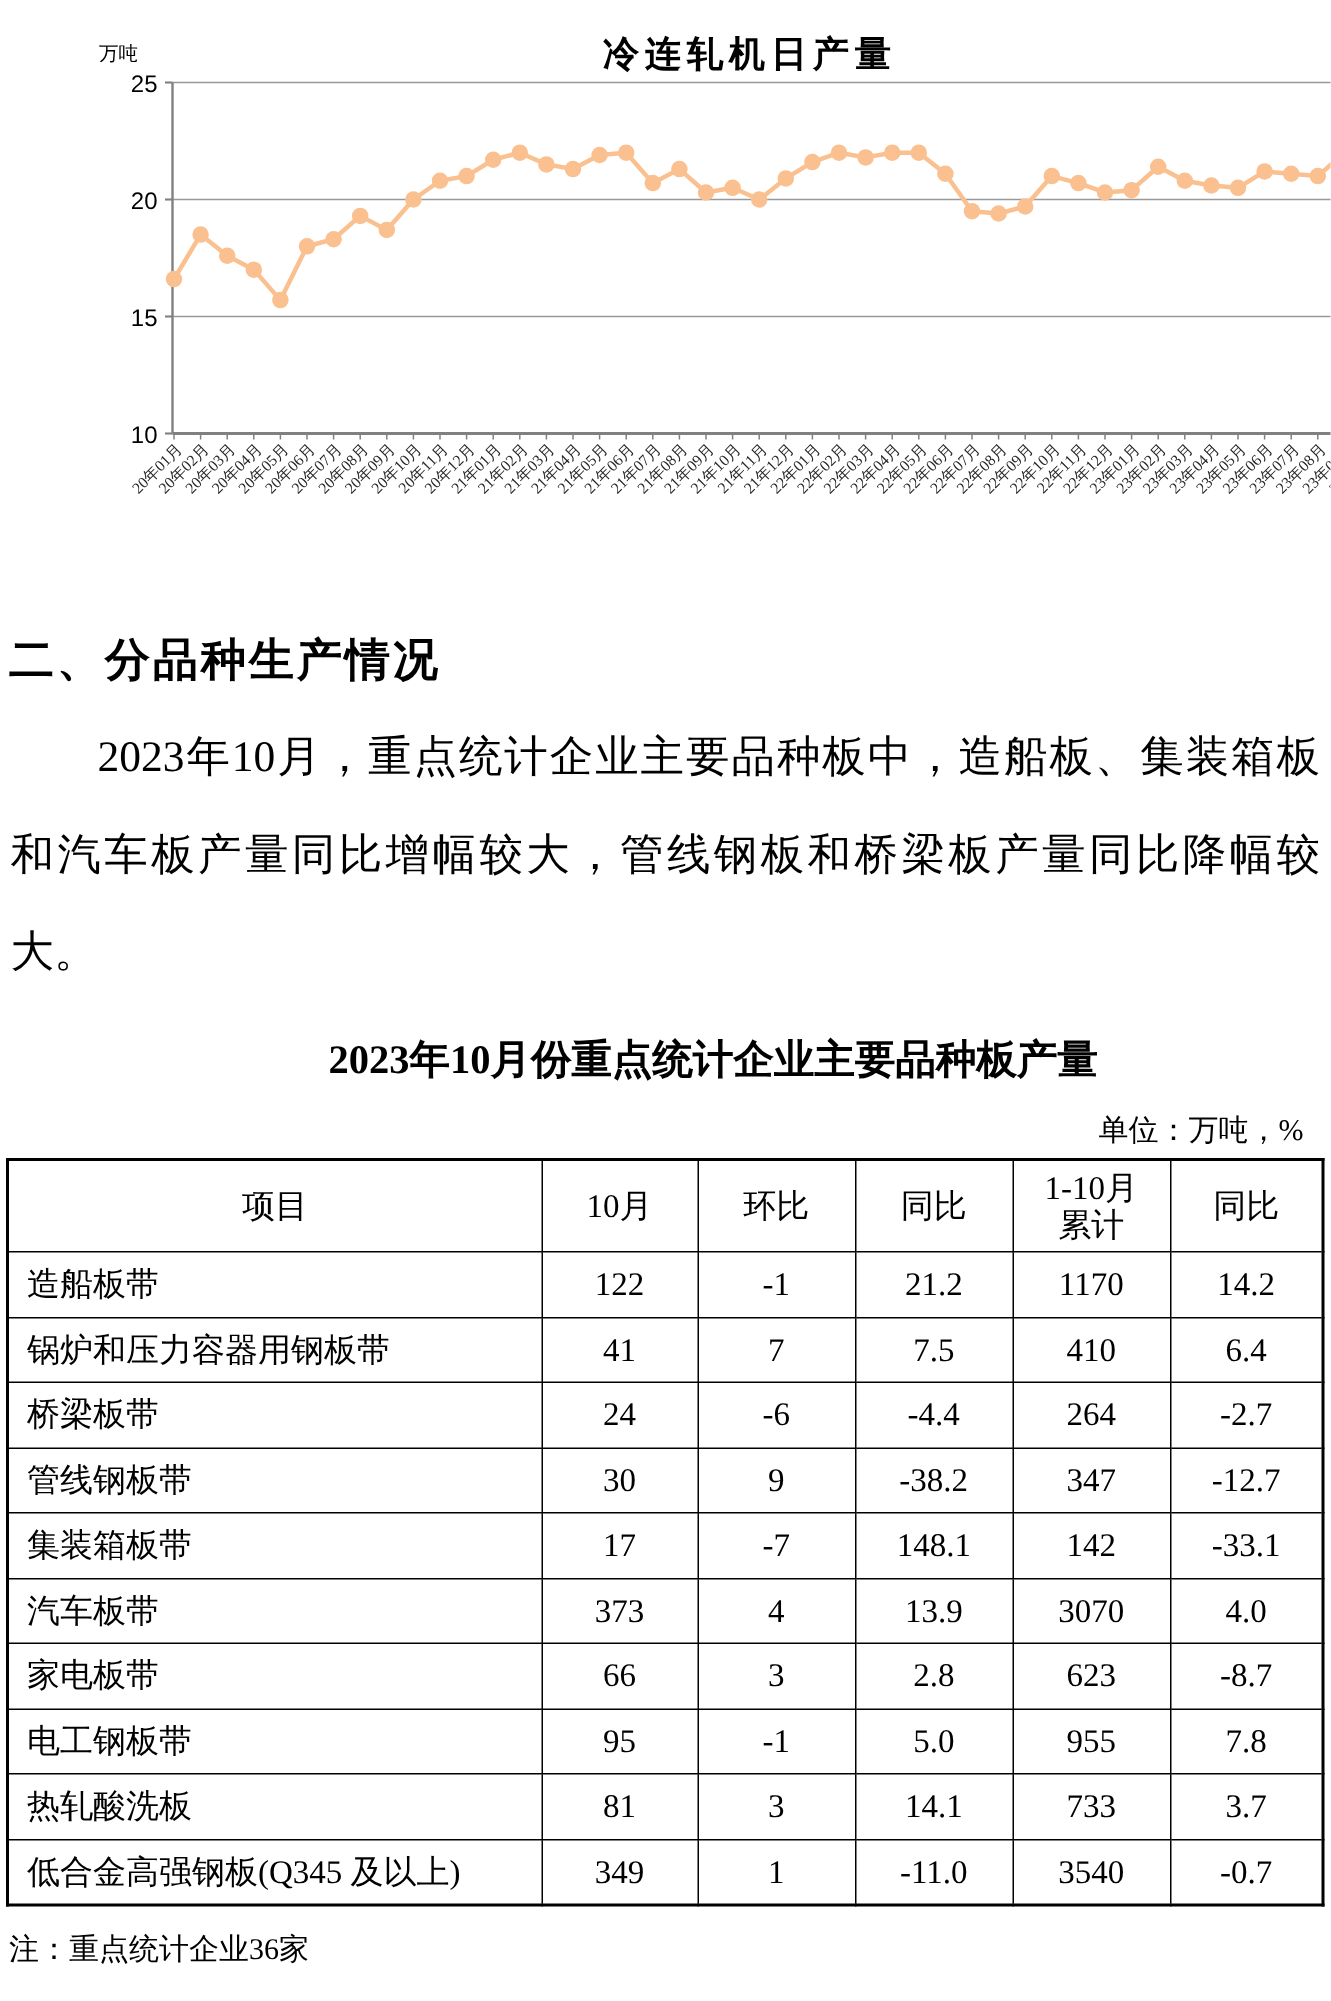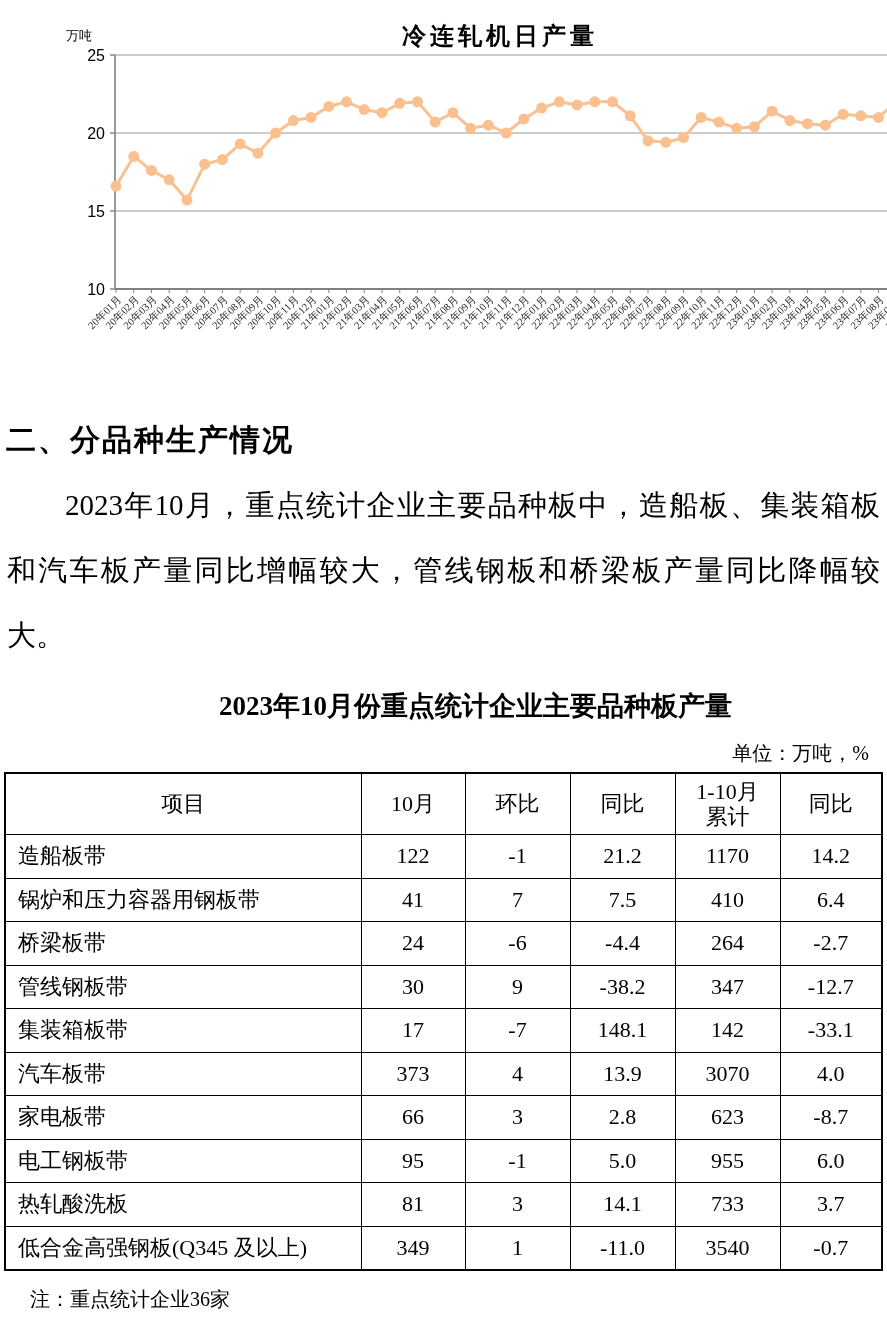--- a/index.html
+++ b/index.html
@@ -47,21 +47,21 @@
     font-size: 22px;
   }
   .products-table th, .products-table td {
     border: 1px solid #000; font-weight: normal; padding: 0; text-align: center;
     vertical-align: middle;
   }
   .products-table { border: 2px solid #000000; }
   .products-table thead th { height: 60px; white-space: pre-line; line-height: 1.15; }
   .products-table tbody td { height: 42.5px; margin-left: 28px; }
   .products-table td.cell-left { text-align: left; padding-left: 12px; }
-  .footnote { position: absolute; left: 6px; top: 1286px; font-size: 20px; margin-left: 24px; }
+  .footnote { position: absolute; left: 6px; top: 1286px; font-size: 20px; }
 </style>
 </head>
 <body>
 
 <div class="chart-area">
   <div class="chart-unit">万吨</div>
   <div class="chart-title">冷连轧机日产量</div>
   <svg class="chart-svg" width="887" height="352" viewBox="0 0 887 352" xmlns="http://www.w3.org/2000/svg">
       <line x1="75" y1="55" x2="879" y2="55" stroke="#999999" stroke-width="1"></line>
       <line x1="75" y1="133" x2="879" y2="133" stroke="#999999" stroke-width="1"></line>
@@ -302,21 +302,21 @@
         <td>2.8</td>
         <td>623</td>
         <td>-8.7</td>
       </tr>
       <tr>
         <td class="cell-left">电工钢板带</td>
         <td>95</td>
         <td>-1</td>
         <td>5.0</td>
         <td>955</td>
-        <td>6.0</td>
+        <td>7.8</td>
       </tr>
       <tr>
         <td class="cell-left">热轧酸洗板</td>
         <td>81</td>
         <td>3</td>
         <td>14.1</td>
         <td>733</td>
         <td>3.7</td>
       </tr>
       <tr>

